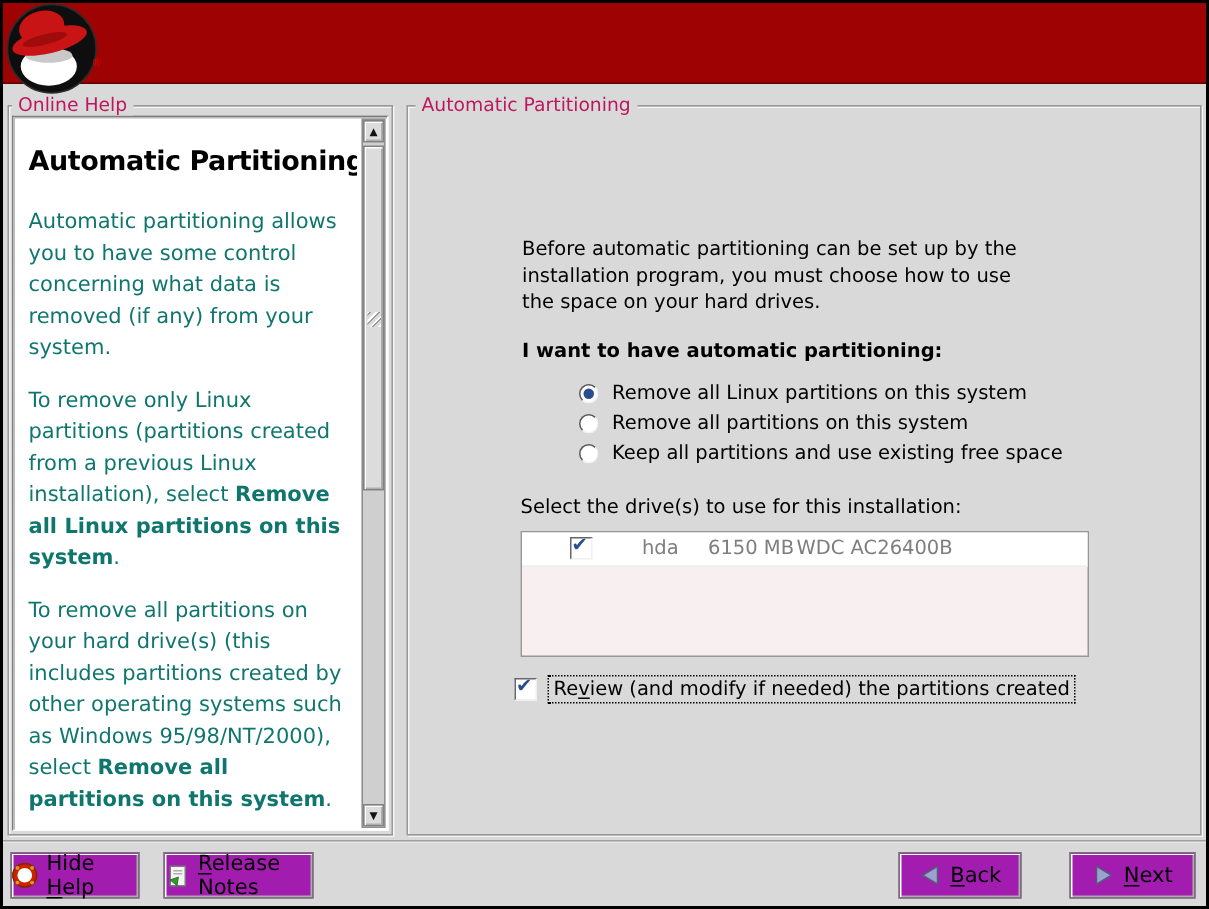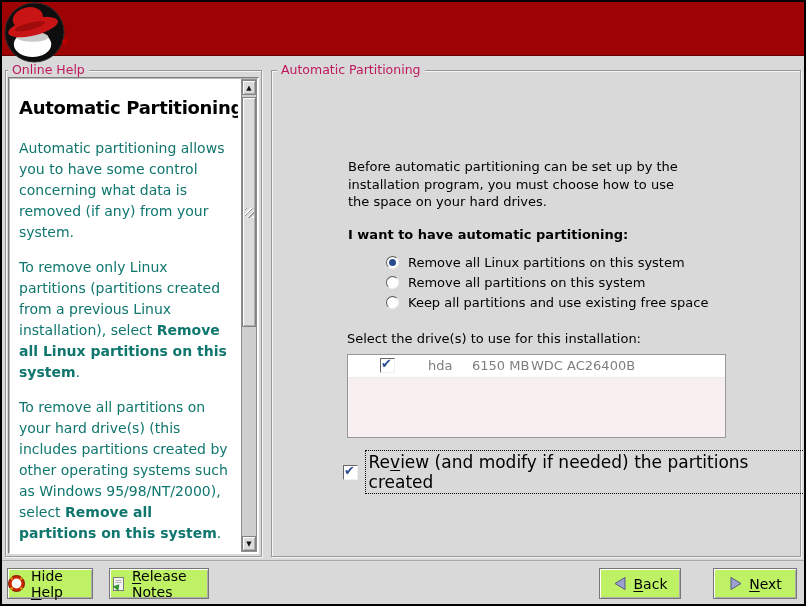--- a/index.html
+++ b/index.html
@@ -72,26 +72,26 @@
   .cell-device { left:80px; }
   .cell-size  { left:124px; }
   .cell-model { left:183px; }
   .checkbox { display:inline-block; width:15px; height:15px; background:#fff;
     border:1px solid #666; border-bottom-color:#f0f0f0; border-right-color:#f0f0f0;
     position:relative; vertical-align:middle; cursor:default; }
   .checkbox .check { visibility:hidden; position:absolute; left:0px; top:-3px;
     font-size:13px; color:#2a4d8f; }
   .checkbox.on .check { visibility:visible; }
   .review-row { position:absolute; left:343px; top:451px; display:flex; align-items:center; }
-  .review-label { font-size:17px; margin-left:8px; outline:1px dotted #000; padding:1px 3px; }
+  .review-label { font-size:13px; margin-left:8px; outline:1px dotted #000; padding:1px 3px; }
   .mn { text-decoration:underline; text-underline-offset:2px; }
   
   .separator { position:absolute; left:2px; top:560px; width:802px; height:2px;
     background:linear-gradient(#8e8e8e,#f7f7f7); }
-  .btn { position:absolute; top:568px; height:31px; background:#bef264;
+  .btn { position:absolute; top:568px; height:31px; background:#a21caf;
     border:1px solid #767676; box-shadow: inset 1px 1px 0 #fff, inset -1px -1px 0 #adadad;
     display:flex; align-items:center; justify-content:center; gap:6px;
     font-size:14px; color:#000; cursor:pointer; }
   #btn-hide-help { left:7px; width:86px; }
   #btn-release-notes { left:109px; width:100px; }
   #btn-back { left:599px; width:82px; }
   #btn-next { left:713px; width:84px; }
   .btn svg { flex:none; }
 </style>
 </head>

